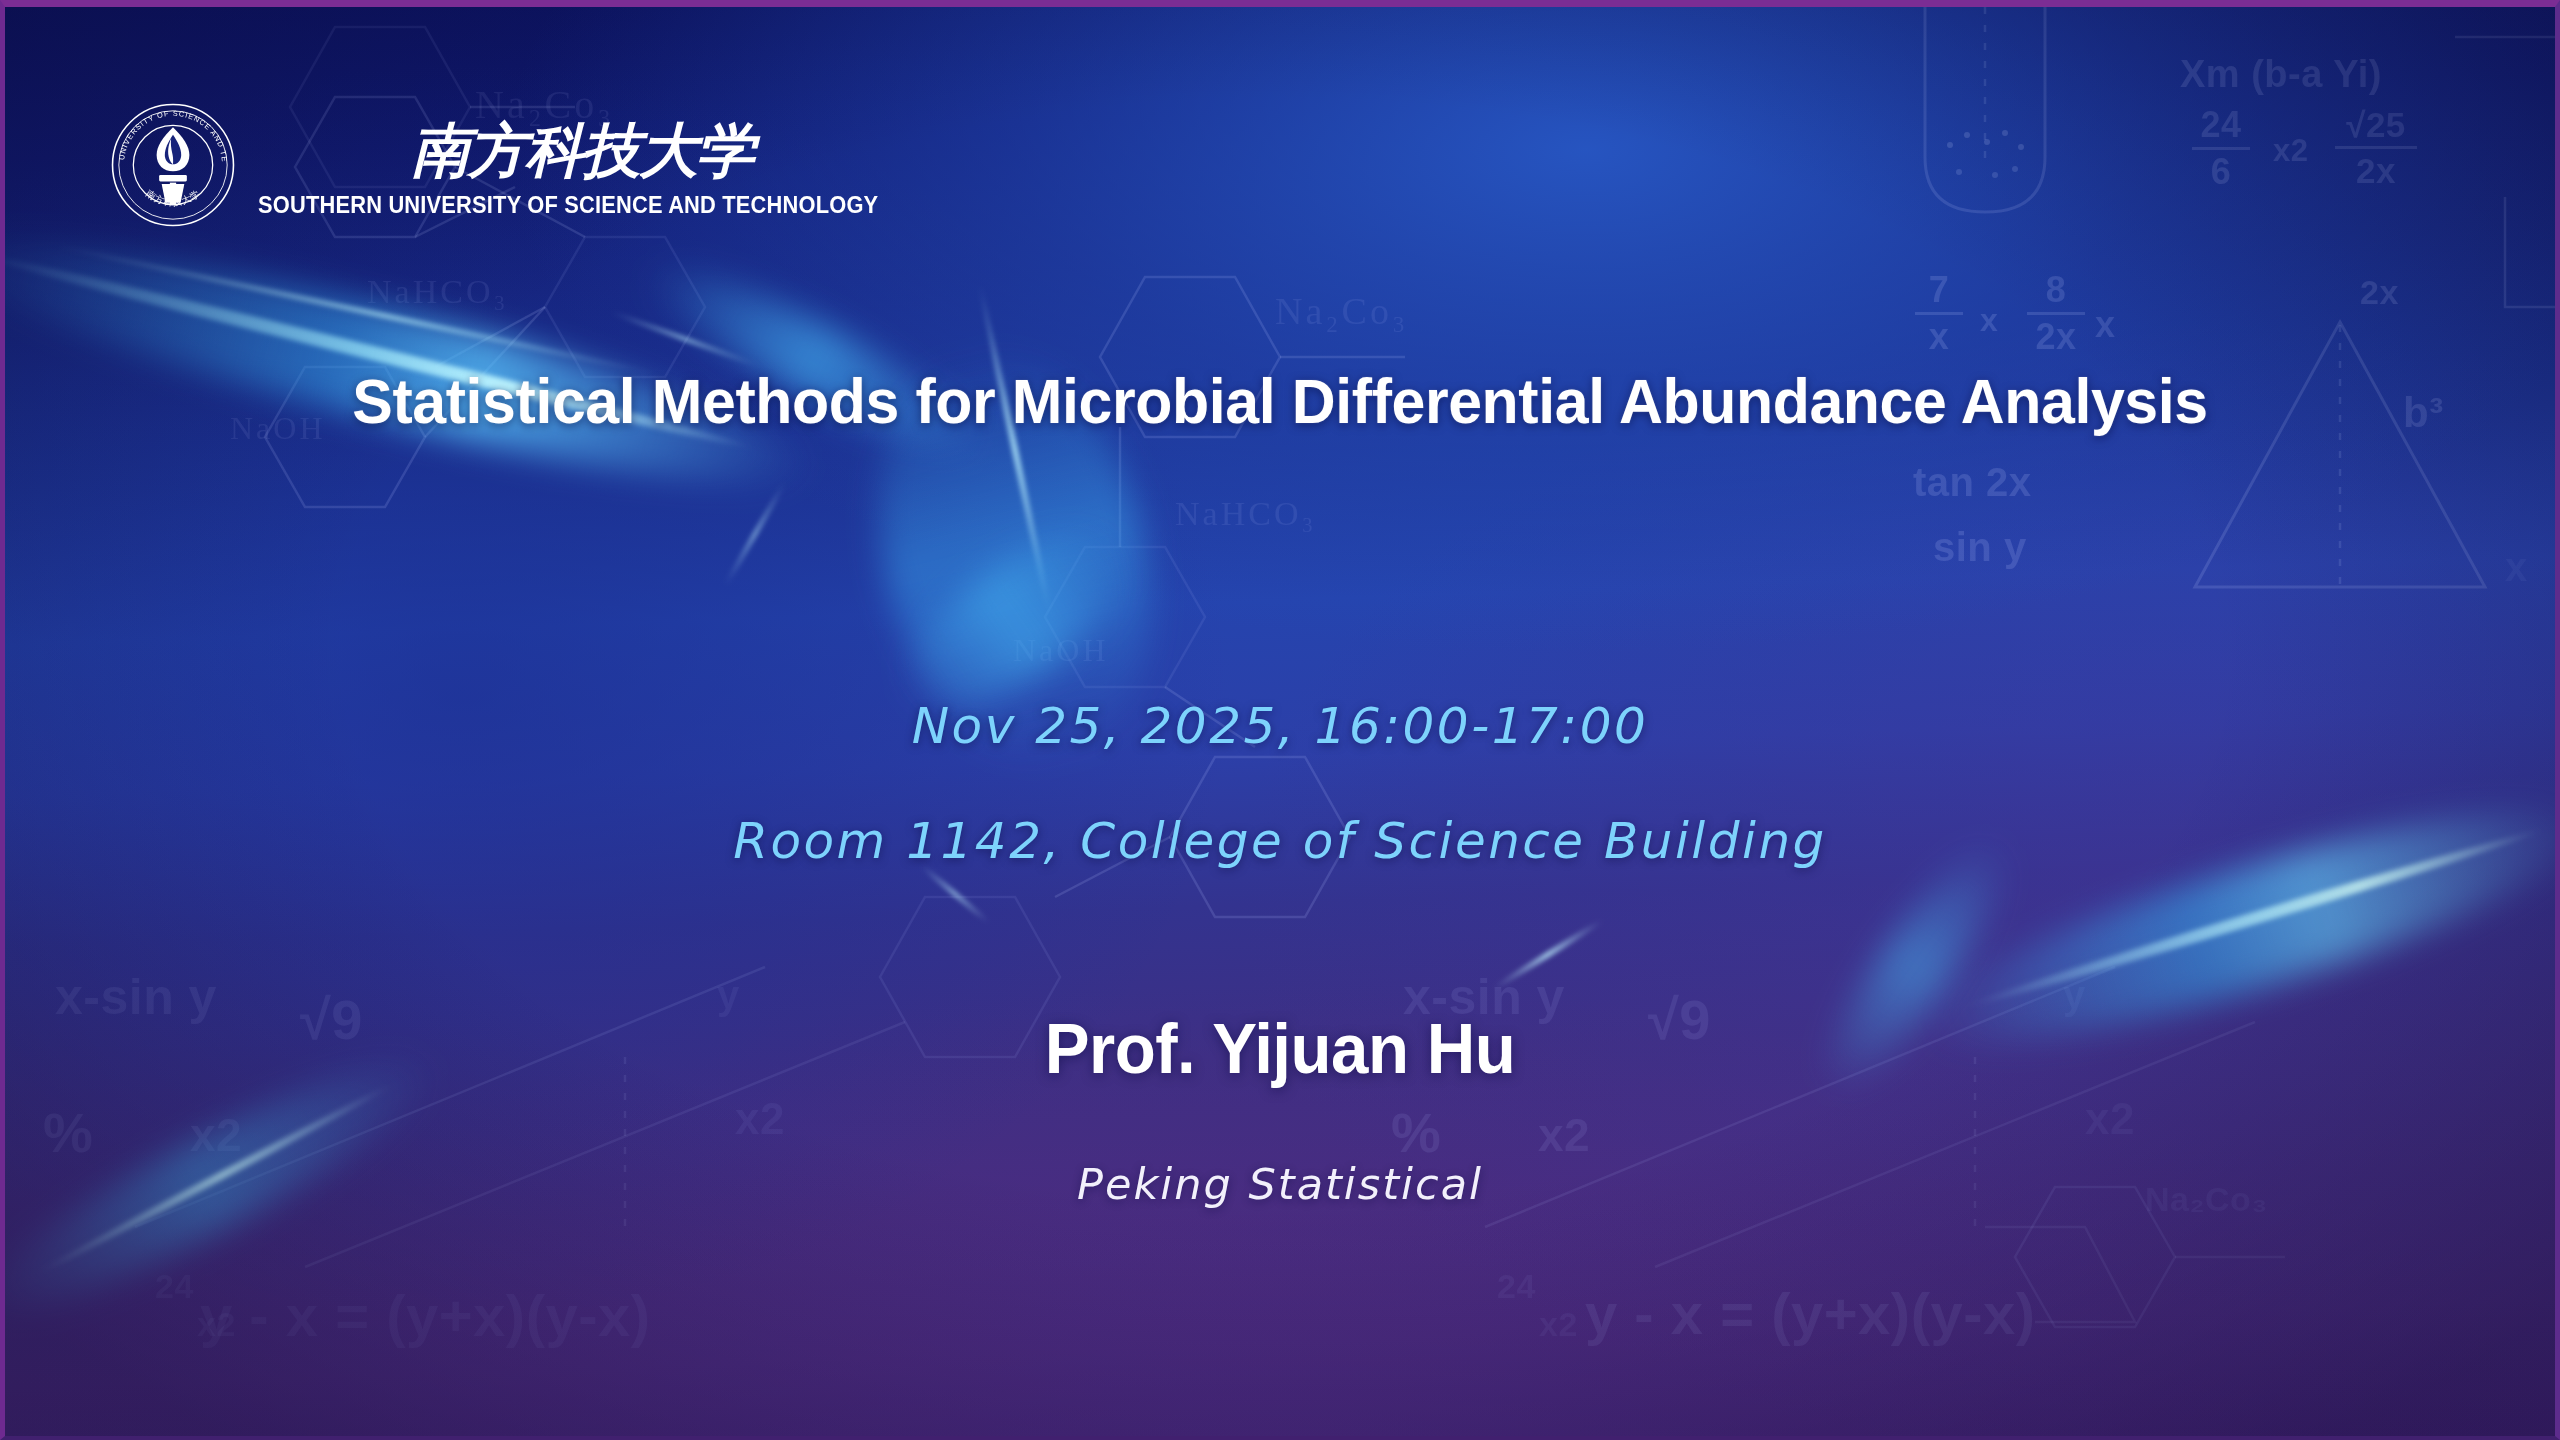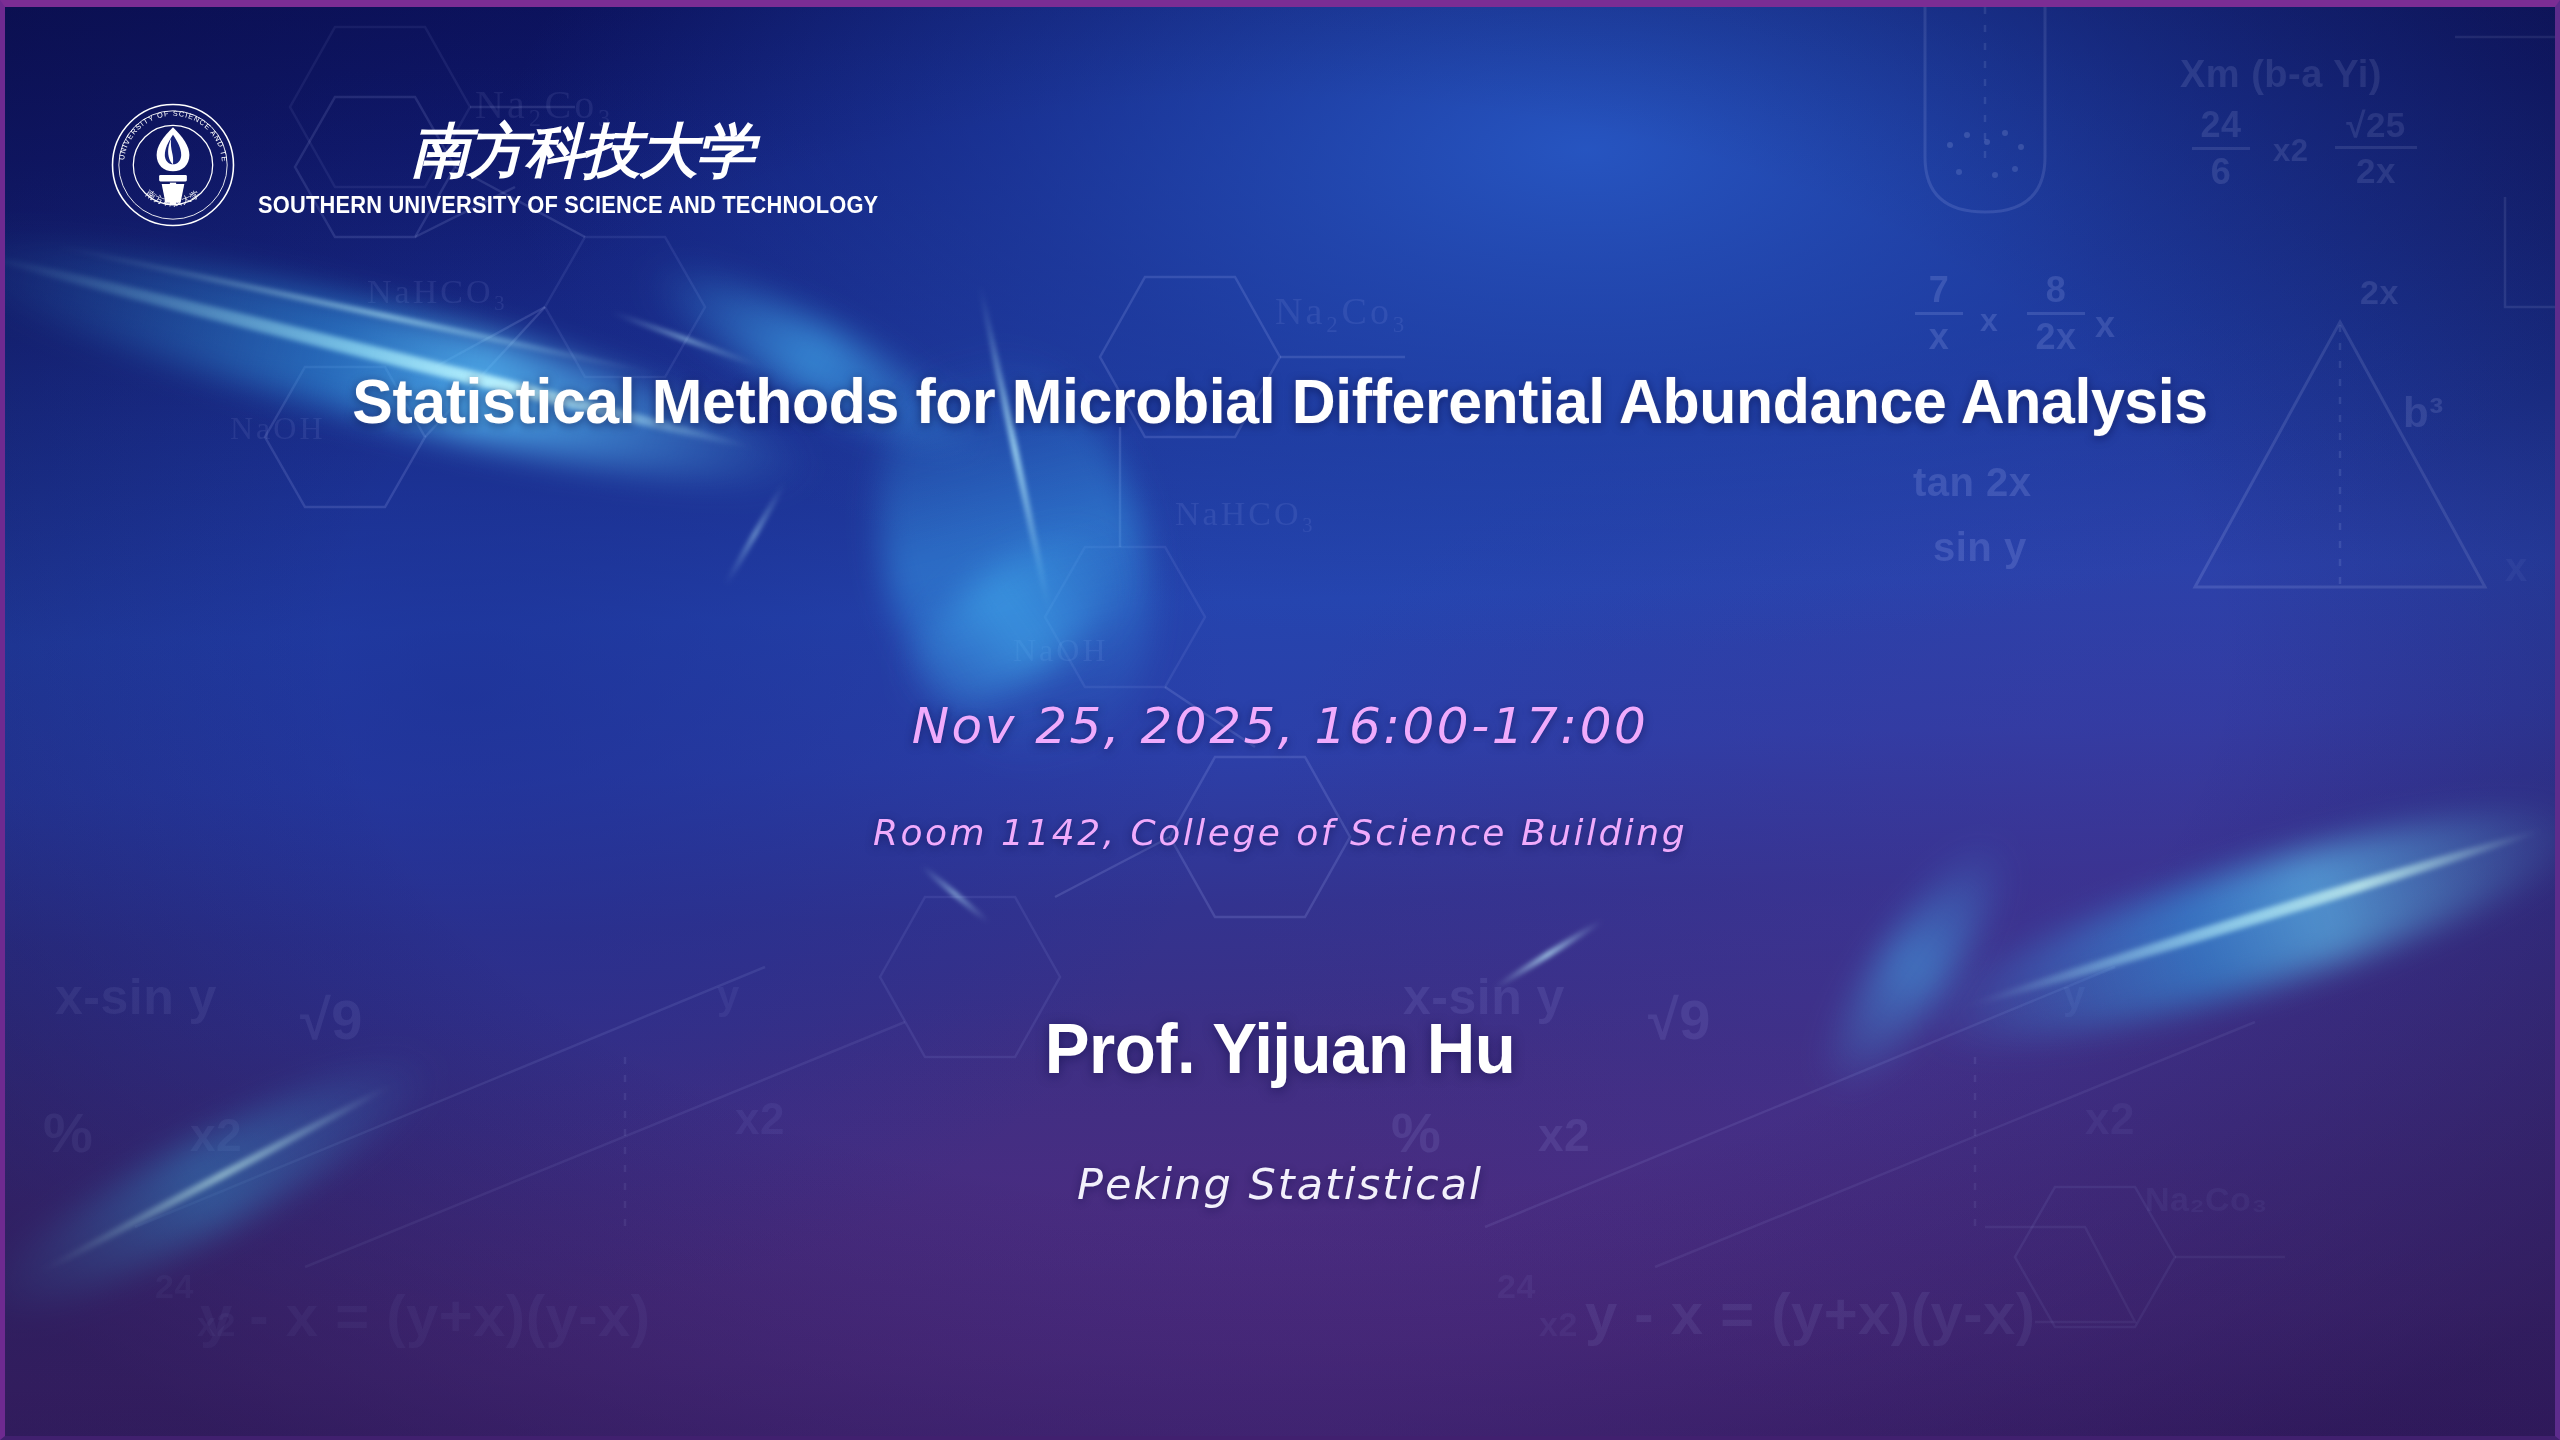--- a/index.html
+++ b/index.html
@@ -147,29 +147,29 @@
     letter-spacing: -0.4px;
     transform: scaleX(0.965);
     text-shadow: 0 2px 10px rgba(4,10,60,0.55), 0 0 2px rgba(255,255,255,0.25);
   }
 
   .script-line {
     position: absolute;
     left: 0;
     width: 100%;
     text-align: center;
-    color: #f0abfc;
+    color: #7dd3fc;
     font-family: "DejaVu Sans", sans-serif;
     font-style: italic;
     font-weight: 400;
     letter-spacing: 2.5px;
     text-shadow: 0 2px 9px rgba(10,10,60,0.5);
   }
   .datetime { top: 690px; font-size: 50px; }
-  .venue    { top: 805px; font-size: 36px; }
+  .venue    { top: 805px; font-size: 50px; }
 
   .speaker {
     position: absolute;
     top: 1002px;
     left: 0;
     width: 100%;
     text-align: center;
     font-family: "Liberation Sans", sans-serif;
     font-weight: 700;
     font-size: 70px;

